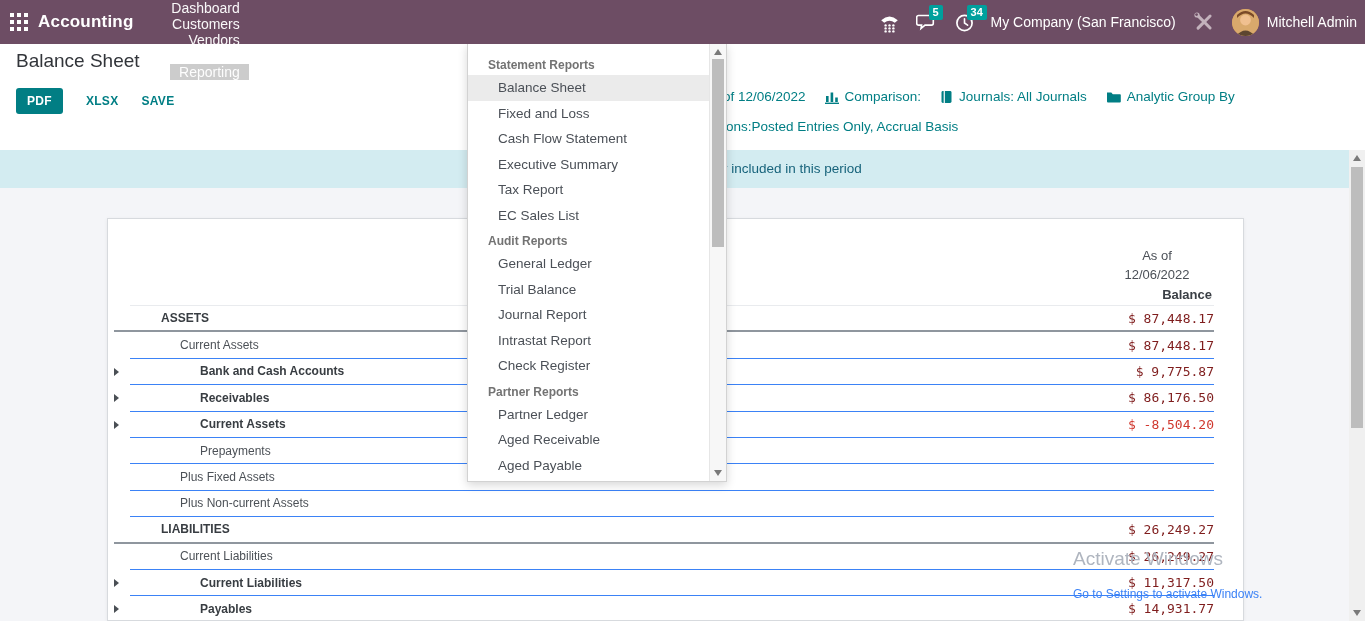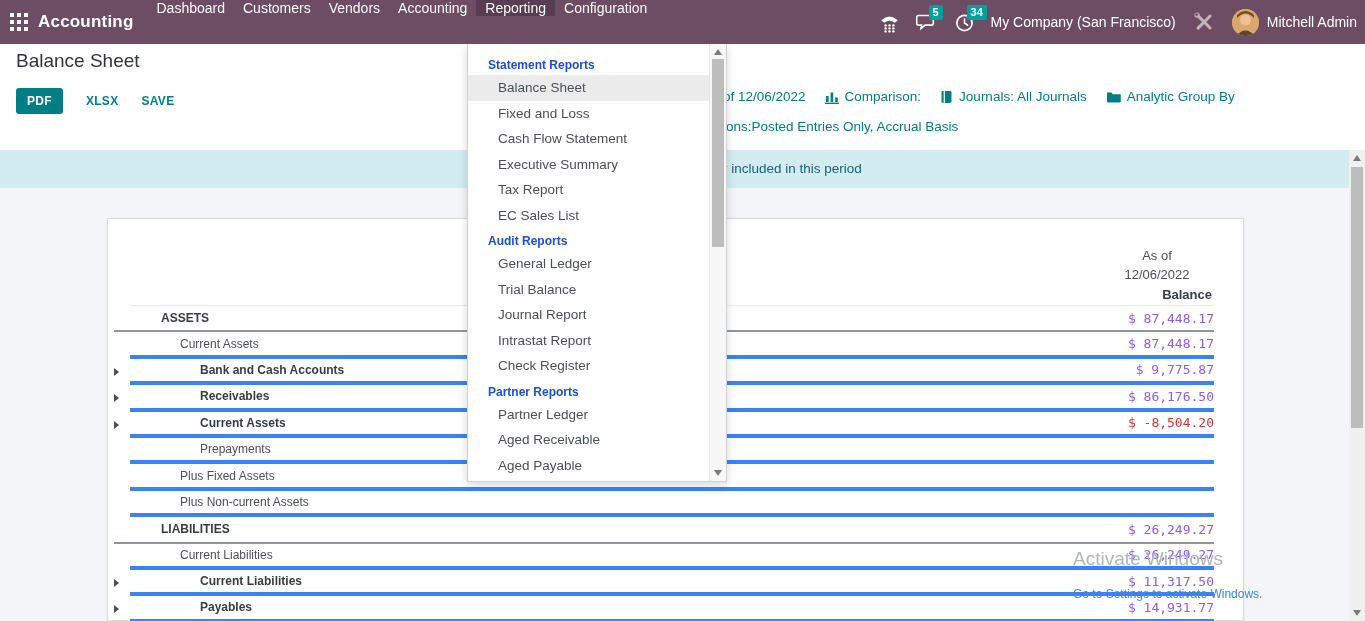--- a/index.html
+++ b/index.html
@@ -6,21 +6,21 @@
   html,body { width:1365px; height:621px; overflow:hidden; background:#fff;
               font-family:"Liberation Sans", sans-serif; }
   body { position:relative; }
 
   
   .navbar { position:absolute; left:0; top:0; width:1365px; height:44px;
             background:#6d4d64; display:flex; align-items:stretch; z-index:50; color:#fff; }
   .nav-brand { display:flex; align-items:center; padding-left:10px; margin-right:14px; }
   .nav-brand .grid { margin-right:10px; display:block; }
   .brand-label { font-size:17px; font-weight:600; letter-spacing:.2px; }
-  .nav-items { display:flex; align-items:flex-start; }
+  .nav-items { display:flex; align-items:flex-end;flex-direction:column; }
   .nav-item { display:flex; align-items:center; padding:0 9px; font-size:14px;
               color:rgba(255,255,255,.96); cursor:pointer; }
   .nav-item.active { background:rgba(0,0,0,.2); }
   .nav-right { margin-left:auto; display:flex; align-items:center; gap:16px; padding-right:8px; }
   .icon-wrap { position:relative; display:flex; align-items:center; cursor:pointer; }
   .badge { position:absolute; top:-7px; left:13px; background:#00a09d; color:#fff;
            font-size:11px; font-weight:700; padding:1px 4px; border-radius:2px; line-height:13px; }
   .company { font-size:14px; cursor:pointer; }
   .user { font-size:14px; display:flex; align-items:center; gap:8px; cursor:pointer;justify-content:center; }
   .avatar { width:27px; height:27px; border-radius:50%; overflow:hidden; background:#c98a4b; display:block; }
@@ -47,42 +47,42 @@
   .content-bg { position:absolute; left:0; top:188px; width:1349px; height:433px; background:#f4f5f8; }
   .card { position:absolute; left:107px; top:218px; width:1137px; height:403px; background:#fff;
           border:1px solid #d7dade; box-shadow:0 1px 4px rgba(0,0,0,.06); z-index:6; }
   .col-header { position:absolute; top:27px; right:31px; width:110px; text-align:center;
                 font-size:13px; color:#4b5057; line-height:19px; }
   .col-balance { position:absolute; top:68px; right:31px; width:110px; text-align:right;
                  font-size:13px; font-weight:700; color:#3a3f45; }
 
   .bs-table { position:absolute; left:22px; top:86px; width:1084px; border-top:1px solid #e9ebee; }
   .bs-row { position:relative; height:26.4px; display:flex; align-items:center;
-            border-bottom:4px solid #3b82f6; cursor:default; }
+            border-bottom:1px solid #3b82f6; cursor:default; }
   .bs-row.section { border-bottom:2px solid #8f969e; }
   .bs-row.section::after { content:""; position:absolute; left:-16px; width:16px; bottom:-2px;
             height:2px; background:#8f969e; }
   .bs-label { font-size:12px; color:#4c5157; }
   .bs-row.bold .bs-label, .bs-row.section .bs-label { font-weight:700; color:#383d42; }
   .lvl1 .bs-label { padding-left:31px; }
   .lvl2 .bs-label { padding-left:50px; }
   .lvl3 .bs-label { padding-left:70px; }
   .caret { position:absolute; left:-16px; top:9px; width:0; height:0;
            border-left:5px solid #4a4f55; border-top:4px solid transparent;
            border-bottom:4px solid transparent; cursor:pointer; }
   .bs-value { margin-left:auto; font-family:"DejaVu Sans Mono", monospace; font-size:13px;
-              color:#8b5cf6; }
+              color:#7f1d1d; }
   .bs-value.neg { color:#d0382e; }
 
   
   .dropdown { position:absolute; left:467px; top:44px; width:260px; height:438px; background:#fff;
               border:1px solid #d2d2d2; border-top:none; box-shadow:0 3px 9px rgba(0,0,0,.16);
               z-index:40; overflow:hidden; }
   .dd-content { position:absolute; left:0; top:0; right:17px; bottom:0; padding-top:8px; }
-  .dd-header { padding:6px 0 3px 20px; font-size:12px; font-weight:600; color:#1d4ed8; }
+  .dd-header { padding:6px 0 3px 20px; font-size:12px; font-weight:600; color:#737373; }
   .dd-item { padding:0 0 0 30px; height:25.5px; line-height:25.5px; font-size:13.5px;
              color:#4b5057; cursor:pointer; white-space:nowrap; }
   .dd-item.active { background:#ebebeb; }
   .dd-scroll { position:absolute; right:0; top:0; width:17px; height:100%;
                background:#f7f7f7; border-left:1px solid #e6e6e6; }
   .dd-thumb { position:absolute; left:2px; top:15px; width:12px; height:188px; background:#bdbdbd; }
   .arr { position:absolute; left:4px; width:0; height:0; cursor:pointer; }
   .arr.up { top:5px; border-left:4px solid transparent; border-right:4px solid transparent;
             border-bottom:6px solid #7a7a7a; }
   .arr.down { bottom:5px; border-left:4px solid transparent; border-right:4px solid transparent;

